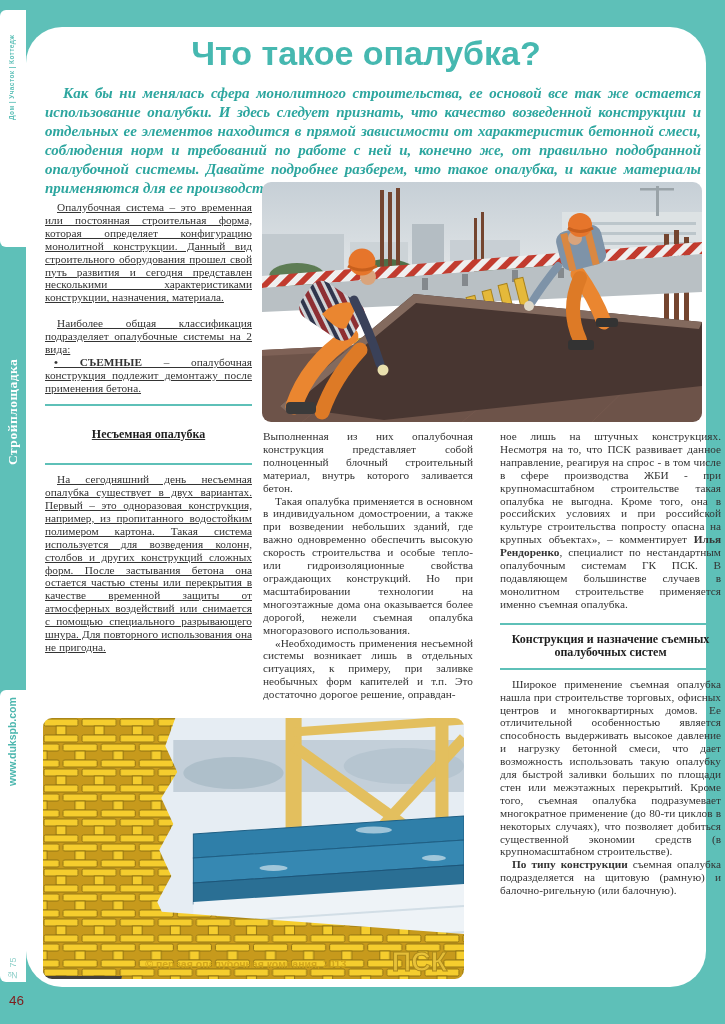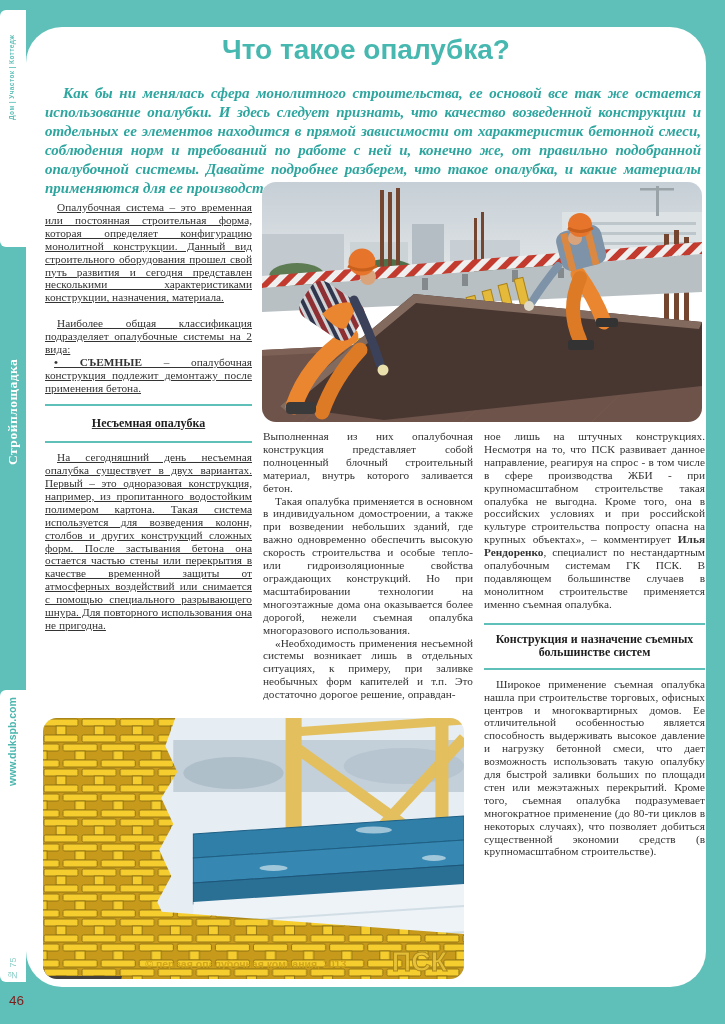--- a/index.html
+++ b/index.html
@@ -37,45 +37,45 @@
     font-family:"Liberation Sans",sans-serif; font-size:9px; color:#8fd0ca;
   }
   .pagenum {
     position:absolute; left:9px; top:993px;
     font-family:"Liberation Sans",sans-serif; font-size:13.5px; color:#7f1d1d;
   }
   
   .title {
     position:absolute; left:26px; top:34px; width:680px;
     text-align:center; font-family:"Liberation Sans",sans-serif;
-    font-weight:bold; font-size:28px; color:#46b8b0; letter-spacing:0px;
+    font-weight:bold; font-size:34px; color:#46b8b0; letter-spacing:0px;
   }
   .intro {
     position:absolute; left:45px; top:84px; width:656px;
     font-size:15px; line-height:19px; font-weight:bold; font-style:italic;
     color:#2da69f; text-align:justify; text-indent:18px;
   }
   .col {
     position:absolute; font-size:11.3px; line-height:12.9px; color:#343434;
     text-align:justify; overflow:hidden;
   }
   .col-left  { left:45px;  top:201px; width:207px; height:516px;text-decoration:underline; }
   .col-mid   { left:263px; top:430px; width:210px; height:288px; }
-  .col-right { left:484px; top:430px; width:221px; height:549px; }
+  .col-right { left:500px; top:430px; width:221px; height:549px; }
   .col p { margin:0; }
   .ind { text-indent:12px; }
   .gap { margin-top:13px !important; }
   .term { font-weight:bold; }
   .colhead {
     border-top:2px solid #5ec0b8; border-bottom:2px solid #5ec0b8;
-    margin:9px 0 8px 0; padding:11px 2px; text-align:center;
+    margin:9px 0 8px 0; padding:22px 2px; text-align:center;
     font-weight:bold; font-size:12px; line-height:13.5px; color:#1e1e1e; text-indent:0;
   }
   .colhead-right { margin-top:12px; padding:8px 2px; }
-  .photo { position:absolute; overflow:hidden; border-radius:14px; }
+  .photo { position:absolute; overflow:hidden; border-radius:9px; }
   .photo-top    { left:262px; top:182px; width:440px; height:240px; }
   .photo-bottom { left:43px;  top:718px; width:421px; height:261px; }
   .photo svg { display:block; width:100%; height:100%; }
 </style>
 </head>
 <body>
 
 <div class="page">
 
   <div class="tab tab-top"></div>
@@ -218,22 +218,23 @@
   </div>
 
   <div class="col col-mid">
     <p>Выполненная из них опалубочная конструкция представляет собой полноценный блочный строительный материал, внутрь которого заливается бетон.</p>
     <p class="ind">Такая опалубка применяется в основном в индивидуальном домостроении, а также при возведении небольших зданий, где важно одновременно обеспечить высокую скорость строительства и особые тепло- или гидроизоляционные свойства ограждающих конструкций. Но при масштабировании технологии на многоэтажные дома она оказывается более дорогой, нежели съемная опалубка многоразового использования.</p>
     <p class="ind">«Необходимость применения несъемной системы возникает лишь в отдельных ситуациях, к примеру, при заливке необычных форм капителей и т.п. Это достаточно дорогое решение, оправдан-</p>
   </div>
 
   <div class="col col-right">
     <p><span>ное лишь на штучных конструкциях. Несмотря на то, что ПСК развивает данное направление, реагируя на спрос - в том числе в сфере производства ЖБИ - при крупномасштабном строительстве такая опалубка не выгодна. Кроме того, она в российских условиях и при российской культуре строительства попросту опасна на крупных объектах», – комментирует </span><span class="term">Илья Рендоренко</span><span>, специалист по нестандартным опалубочным системам ГК ПСК. В подавляющем большинстве случаев в монолитном строительстве применяется именно съемная опалубка.</span></p>
-    <div class="colhead colhead-right">Конструкция и назначение съемных большинстве систем</div>
+    <div class="colhead colhead-right">Конструкция и назначение съемных опалубочных систем</div>
     <p class="ind">Широкое применение съемная опалубка нашла при строительстве торговых, офисных центров и многоквартирных домов. Ее отличительной особенностью является способность выдерживать высокое давление и нагрузку бетонной смеси, что дает возможность использовать такую опалубку для быстрой заливки больших по площади стен или межэтажных перекрытий. Кроме того, съемная опалубка подразумевает многократное применение (до 80-ти циклов в некоторых случаях), что позволяет добиться существенной экономии средств (в крупномасштабном строительстве).</p>
+    <p class="ind"><span class="term">По типу конструкции</span><span> съемная опалубка подразделяется на щитовую (рамную) и балочно-ригельную (или балочную).</span></p>
   </div>
 
   <div class="photo photo-bottom">
     <svg viewBox="0 0 420 261" preserveAspectRatio="none">
       <defs>
         <pattern id="ibeam" width="38" height="50" patternUnits="userSpaceOnUse">
           <rect width="38" height="50" fill="#c79a1c"></rect>
           <g fill="#f5cd2e" stroke="#8a6d10" stroke-width="0.9">
             <rect x="1" y="1" width="34" height="7" rx="1.5"></rect>
             <rect x="13" y="8" width="10" height="9"></rect>

